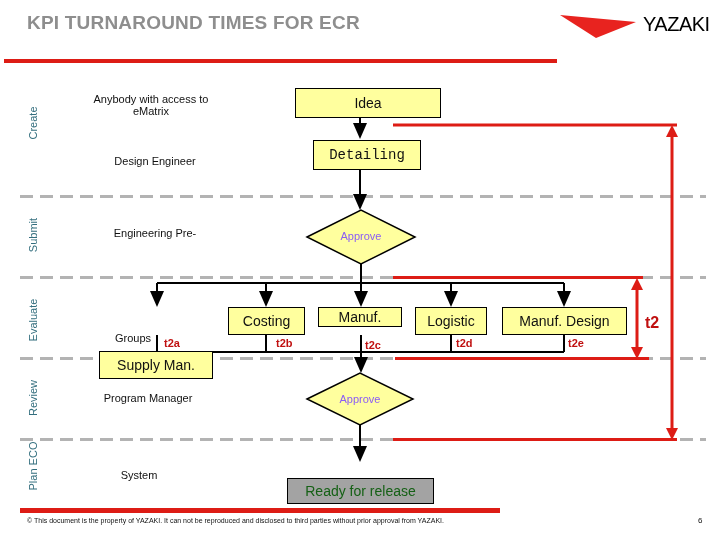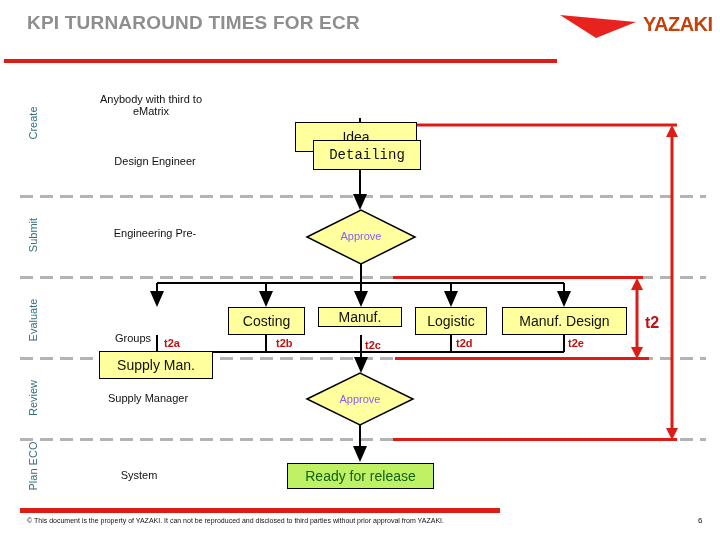--- a/index.html
+++ b/index.html
@@ -6,35 +6,35 @@
   body{
     width:720px;height:540px;position:relative;overflow:hidden;
     background:#ffffff;font-family:"Liberation Sans", sans-serif;
     -webkit-font-smoothing:antialiased;
   }
   .abs{position:absolute;}
 
   
   .title{left:27px;top:12px;font-size:19px;font-weight:bold;color:#8e8e8e;letter-spacing:.2px;}
   .title-rule{left:4px;top:59px;width:553px;height:4px;background:#dd1c15;}
-  .logo-text{left:643px;top:13px;font-size:20px;font-weight:bold;color:#c2410c;letter-spacing:-0.5px;}
+  .logo-text{left:643px;top:13px;font-size:20px;font-weight:normal;color:#000000;letter-spacing:-0.5px;}
 
   
   .lane{width:80px;height:14px;text-align:center;font-size:11px;color:#336e7e;
         transform:rotate(-90deg);transform-origin:center;}
 
   
   .sep{left:20px;width:686px;height:3px;
        background:repeating-linear-gradient(90deg,#b3b3b3 0 13px,transparent 13px 20px);}
 
   
   .node{background:#ffff9e;border:1.5px solid #000;box-sizing:border-box;
         display:flex;align-items:center;justify-content:center;
         font-size:14px;color:#111;}
-  .node.green{background:#bef264;color:#156015;}
+  .node.green{background:#a3a3a3;color:#156015;margin-top:15px;}
   .dlabel{display:flex;align-items:center;justify-content:center;font-size:11px;color:#8b5cf6;}
 
   
   .role{font-size:11px;color:#111;text-align:center;line-height:12px;}
 
   
   .tlab{font-size:11px;font-weight:bold;color:#c01010;}
   .tlab.big{font-size:16px;}
 
   
@@ -96,41 +96,41 @@
     <polygon points="672,440 666,428 678,428" stroke="none"></polygon>
     <line x1="393" y1="277.5" x2="643" y2="277.5"></line>
     <line x1="637" y1="284" x2="637" y2="352"></line>
     <polygon points="637,278 631,290 643,290" stroke="none"></polygon>
     <polygon points="637,359 631,347 643,347" stroke="none"></polygon>
     <line x1="395" y1="358.5" x2="649" y2="358.5"></line>
     <line x1="393" y1="439.5" x2="677" y2="439.5"></line>
   </g>
 </svg>
 
-<div class="abs node" style="left:295px;top:88px;width:122px;height:30px;margin-top:34px;">Idea</div>
+<div class="abs node" style="left:295px;top:88px;width:146px;height:30px;">Idea</div>
 <div class="abs node" style="left:313px;top:140px;width:108px;height:30px;font-family:Liberation Mono, monospace;">Detailing</div>
 <div class="abs dlabel" style="left:307px;top:227px;width:108px;height:18px;">Approve</div>
 <div class="abs node" style="left:99px;top:307px;width:114px;height:28px;margin-top:44px;">Supply Man.</div>
 <div class="abs node" style="left:228px;top:307px;width:77px;height:28px;">Costing</div>
 <div class="abs node" style="left:318px;top:307px;width:84px;height:20px;">Manuf.</div>
 <div class="abs node" style="left:415px;top:307px;width:72px;height:28px;">Logistic</div>
 <div class="abs node" style="left:502px;top:307px;width:125px;height:28px;">Manuf. Design</div>
 <div class="abs dlabel" style="left:307px;top:390px;width:106px;height:18px;">Approve</div>
 <div class="abs node green" style="left:287px;top:463px;width:147px;height:26px;">Ready for release</div>
 
 <div class="abs role" style="left:85px;top:93px;width:132px;">
-  <div>Anybody with third to</div>
+  <div>Anybody with access to</div>
   <div>eMatrix</div>
 </div>
 <div class="abs role" style="left:95px;top:155px;width:120px;">Design Engineer</div>
 <div class="abs role" style="left:90px;top:227px;width:130px;">
   <div>Engineering Pre-</div>
 </div>
 <div class="abs role" style="left:115px;top:285px;width:50px;text-align:left;margin-top:47px;">Groups</div>
-<div class="abs role" style="left:88px;top:392px;width:120px;">Supply Manager</div>
+<div class="abs role" style="left:88px;top:392px;width:120px;">Program Manager</div>
 <div class="abs role" style="left:104px;top:469px;width:70px;">System</div>
 
 <div class="abs tlab" style="left:164px;top:337px;">t2a</div>
 <div class="abs tlab" style="left:276px;top:337px;">t2b</div>
 <div class="abs tlab" style="left:365px;top:339px;">t2c</div>
 <div class="abs tlab" style="left:456px;top:337px;">t2d</div>
 <div class="abs tlab" style="left:568px;top:337px;">t2e</div>
 <div class="abs tlab big" style="left:645px;top:314px;">t2</div>
 
 <div class="abs foot-bar"></div>

